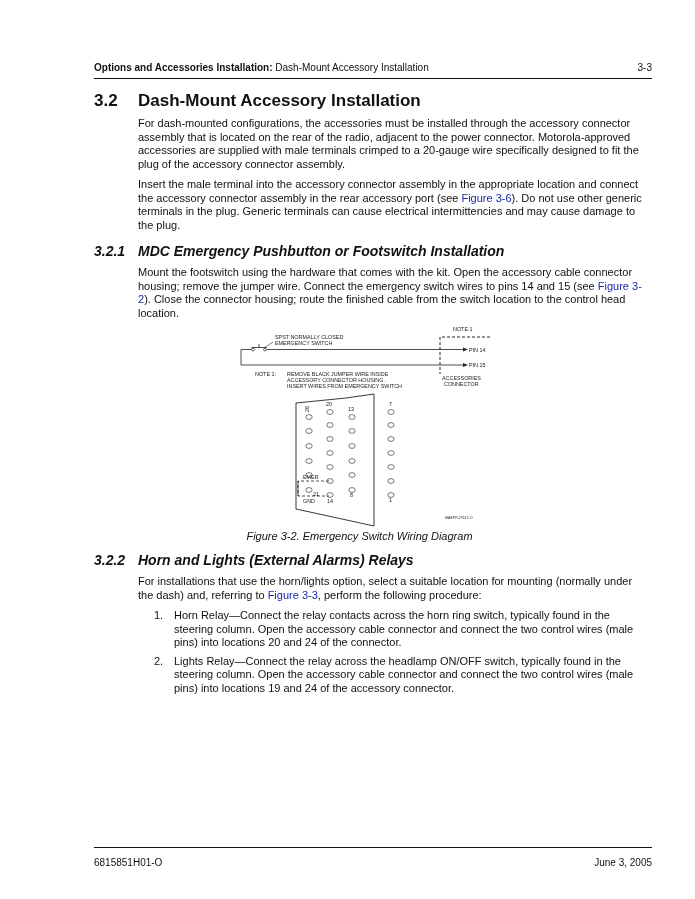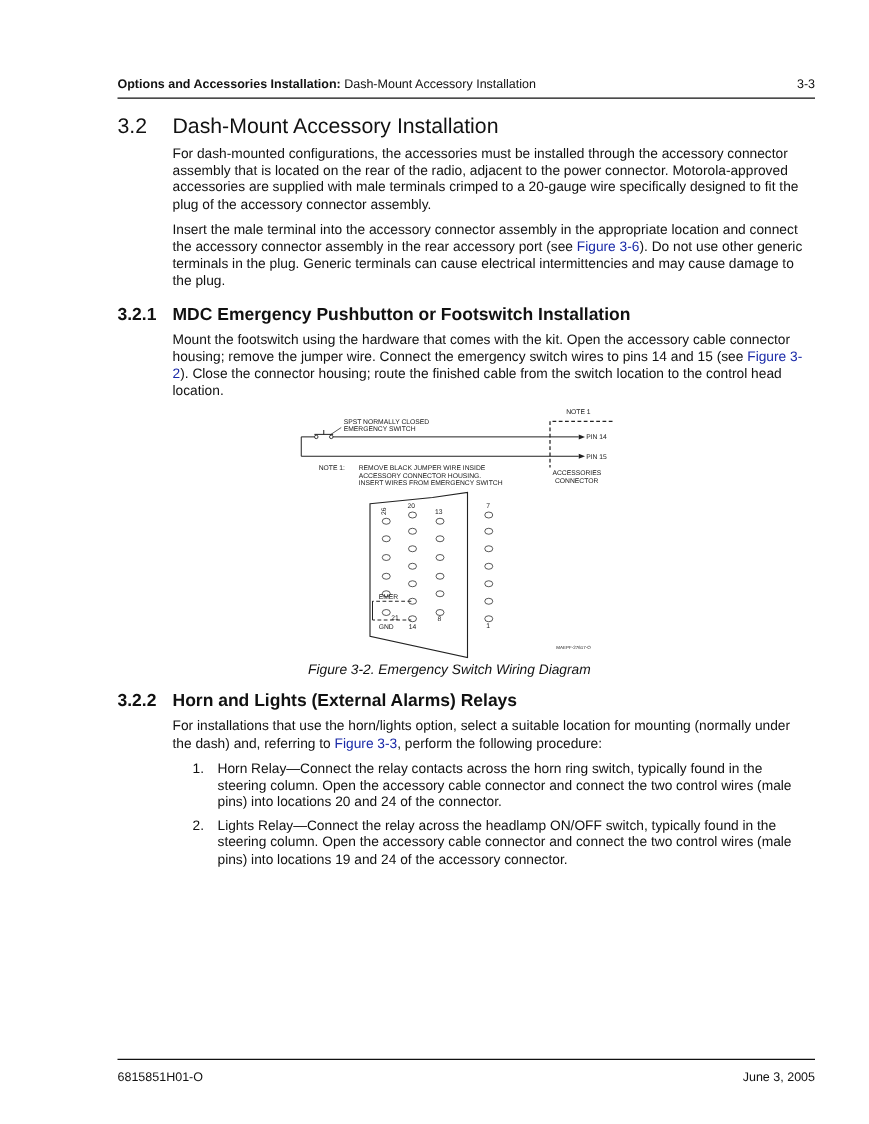--- a/index.html
+++ b/index.html
@@ -5,23 +5,23 @@
   html, body { margin: 0; padding: 0; background: #ffffff; }
   body { width: 695px; height: 899px; position: relative; overflow: hidden;
          font-family: "Liberation Sans", sans-serif; color: #111; }
   .page { position: absolute; left: 12px; top: 0; width: 695px; height: 899px; }
 
   .running-header { position: absolute; left: 82px; top: 62px; width: 558px; font-size: 10px; }
   .running-header .left b { font-weight: bold; }
   .running-header .right { position: absolute; right: 0; top: 0; }
   .rule-top { position: absolute; left: 82px; top: 78px; width: 558px; height: 0; border-top: 1.5px solid #111; }
 
-  .h1 { position: absolute; left: 82px; top: 91px; font-size: 17px; font-weight: normal; }
+  .h1 { position: absolute; left: 82px; top: 91px; font-size: 17px; font-weight: bold; }
   .h1 .num { display: inline-block; width: 44px; }
-  .h2 { position: absolute; left: 82px; font-size: 14px; font-weight: bold; }
+  .h2 { position: absolute; left: 82px; font-size: 14px; font-weight: bold; font-style: italic; }
   .h2 .num { display: inline-block; width: 44px; }
 
   .para { position: absolute; left: 126px; width: 510px; font-size: 11px; line-height: 13.6px; }
   .link { color: #1a2aa8; }
 
   .ol { position: absolute; left: 142px; width: 494px; font-size: 11px; line-height: 13.6px; }
   .ol .item { position: relative; padding-left: 20px; margin-bottom: 5px; }
   .ol .item .n { position: absolute; left: 0; top: 0; }
 
   .caption { position: absolute; left: 0; width: 695px; top: 530px; text-align: center; font-size: 11px; font-style: italic; }

